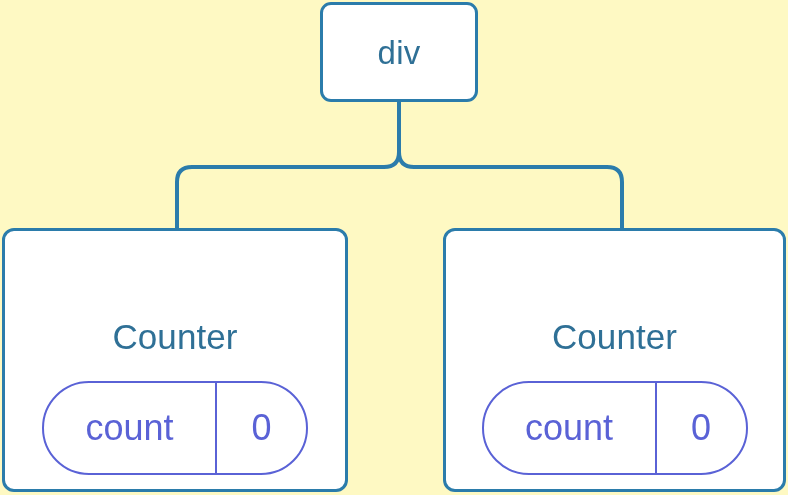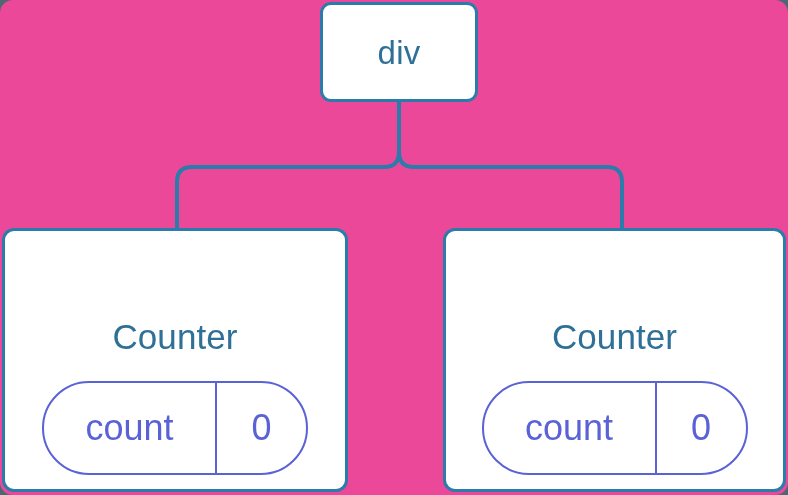--- a/index.html
+++ b/index.html
@@ -11,22 +11,21 @@
     height: 495px;
     background: #4d6873;
     font-family: "Liberation Sans", sans-serif;
     overflow: hidden;
   }
 
   #stage {
     position: relative;
     width: 788px;
     height: 495px;
-    background: #ec4899;
-    border-radius: 13px;
+    background: #fef9c3;
   }
 
   
   #connectors {
     position: absolute;
     left: 0;
     top: 0;
     width: 788px;
     height: 495px;
     z-index: 1;

